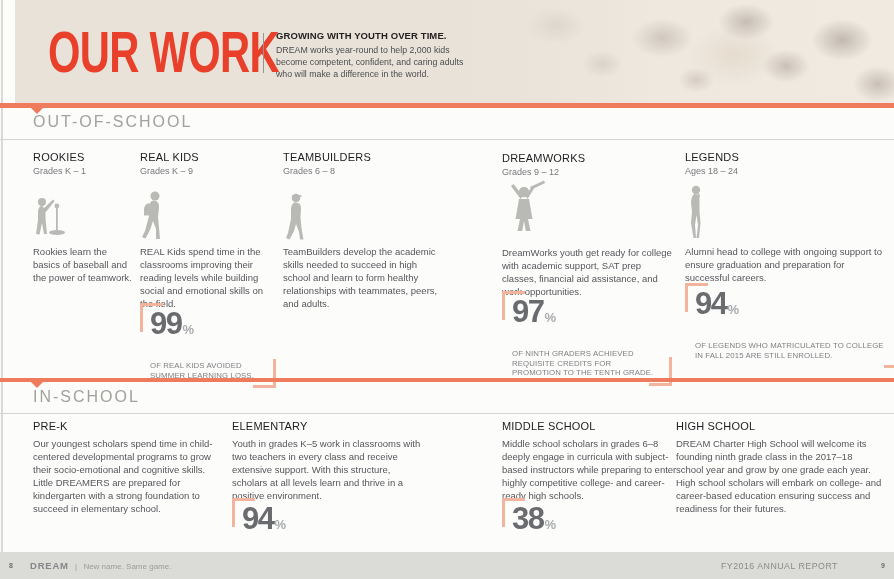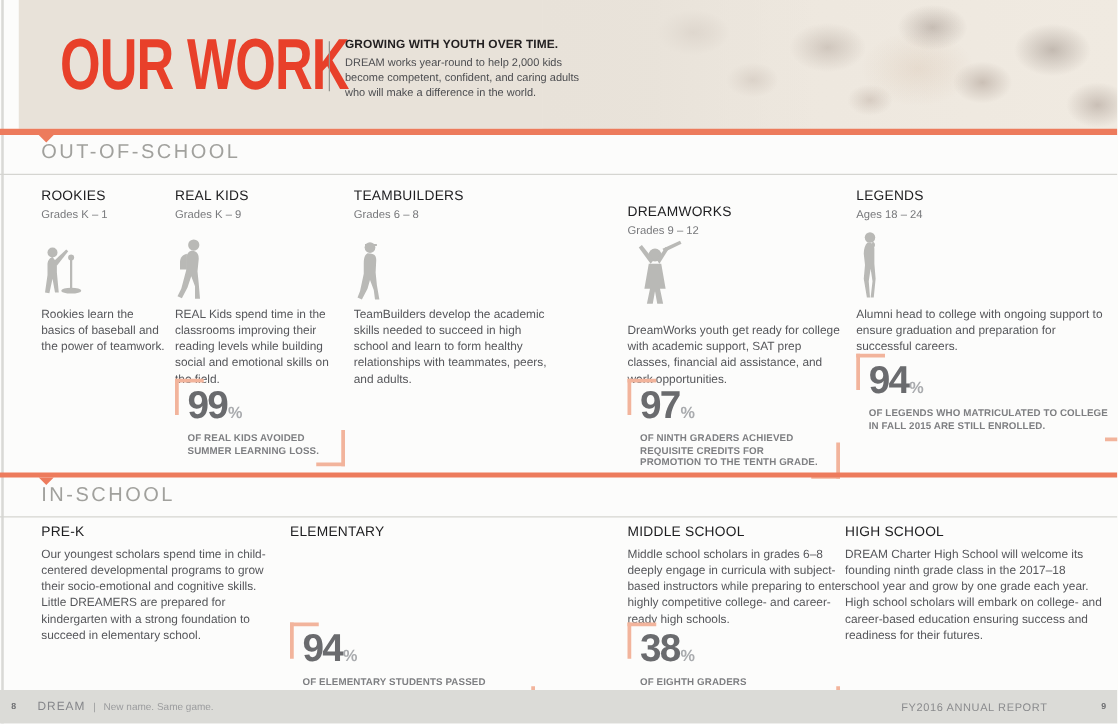--- a/index.html
+++ b/index.html
@@ -55,50 +55,50 @@
   .program{position:absolute;}
   .prog-name{margin:0;font-size:11px;font-weight:normal;color:#1d1d1f;letter-spacing:.2px;}
   .grades{font-size:9px;color:#77787b;margin-top:3px;}
   .icon-box{height:62px;display:flex;align-items:flex-end;margin-top:2px;}
   .icon-box svg{display:block;fill:#b9b9b6;}
   .desc{font-size:9.5px;line-height:13px;color:#55565a;margin-top:5px;}
 
   .p-rookies{left:33px;top:151px;width:100px;}
   .p-realkids{left:140px;top:151px;width:132px;}
   .p-teambuilders{left:283px;top:151px;width:160px;}
-  .p-dreamworks{left:502px;top:164px;width:170px;}
+  .p-dreamworks{left:502px;top:152px;width:170px;}
   .p-legends{left:685px;top:151px;width:198px;}
 
   .p-prek{left:33px;top:420px;width:192px;}
   .p-elementary{left:232px;top:420px;width:194px;}
   .p-middle{left:502px;top:420px;width:184px;}
   .p-high{left:676px;top:420px;width:206px;}
   .inschool .desc{margin-top:5px;}
 
   
   .stat{position:absolute;left:0;padding:7px 14px 6px 10px;}
   .corner{position:absolute;width:20px;height:26px;}
   .corner.tl{left:0;top:0;border-left:3px solid #f2b49c;border-top:3px solid #f2b49c;}
   .corner.br{right:0;bottom:-2px;border-right:3px solid #f2b49c;border-bottom:3px solid #f2b49c;}
   .stat-num{font-size:31px;line-height:27px;font-weight:bold;color:#6a6b6e;letter-spacing:-1.5px;}
   .stat-num .pct{font-size:13px;color:#a9abae;letter-spacing:0;margin-left:1px;}
-  .stat-cap{font-size:7.8px;line-height:9.5px;color:#7e7f82;margin-top:3px;letter-spacing:.1px;font-weight:bold;}
+  .stat-cap{font-size:7.8px;line-height:9.5px;color:#7e7f82;margin-top:18px;letter-spacing:.1px;}
   .p-realkids  .stat{top:152px;width:112px;}
   .p-dreamworks .stat{top:139px;width:146px;}
   .p-legends   .stat{top:132px;width:198px;}
   .p-elementary .stat{top:78px;width:172px;}
   .p-middle    .stat{top:78px;width:146px;}
 
   
   .footer{position:absolute;left:0;right:0;bottom:0;height:27px;background:#dbdbd7;}
   .pg-num{position:absolute;top:10px;font-size:7px;font-weight:bold;color:#6d6e71;}
   .pg-left{left:9px;}
   .pg-right{right:9px;}
   .brandline{position:absolute;left:30px;top:8px;font-size:8px;color:#9b9c9e;white-space:nowrap;}
-  .brand{font-size:9.5px;font-weight:normal;color:#85868a;letter-spacing:.8px;}
+  .brand{font-size:9.5px;font-weight:bold;color:#85868a;letter-spacing:.8px;}
   .sep{margin:0 4px;color:#9b9c9e;}
   .report-label{position:absolute;right:56px;top:9px;font-size:8.8px;color:#8a8b8d;letter-spacing:.5px;}
 </style>
 </head>
 <body>
 
 <div class="page">
   <div class="page-edge"></div>
 
   <header class="masthead">
@@ -211,20 +211,21 @@
   <h2 class="sec-label sec2-label">IN-SCHOOL</h2>
   <div class="rule rule2"></div>
 
   <section class="program inschool p-prek">
     <h3 class="prog-name">PRE-K</h3>
     <p class="desc">Our youngest scholars spend time in child-centered developmental programs to grow their socio-emotional and cognitive skills. Little DREAMERS are prepared for kindergarten with a strong foundation to succeed in elementary school.</p>
   </section>
 
   <section class="program inschool p-elementary">
     <h3 class="prog-name">ELEMENTARY</h3>
+    <p class="desc">Youth in grades K–5 work in classrooms with two teachers in every class and receive extensive support. With this structure, scholars at all levels learn and thrive in a positive environment.</p>
     <div class="stat">
       <div class="corner tl"></div>
       <div class="corner br"></div>
       <div class="stat-num"><span>94</span><span class="pct">%</span></div>
       <div class="stat-cap">OF ELEMENTARY STUDENTS PASSED THEIR MATH, ENGLISH, SOCIAL STUDIES, AND SCIENCE CORE CLASSES.</div>
     </div>
   </section>
 
   <section class="program inschool p-middle">
     <h3 class="prog-name">MIDDLE SCHOOL</h3>

